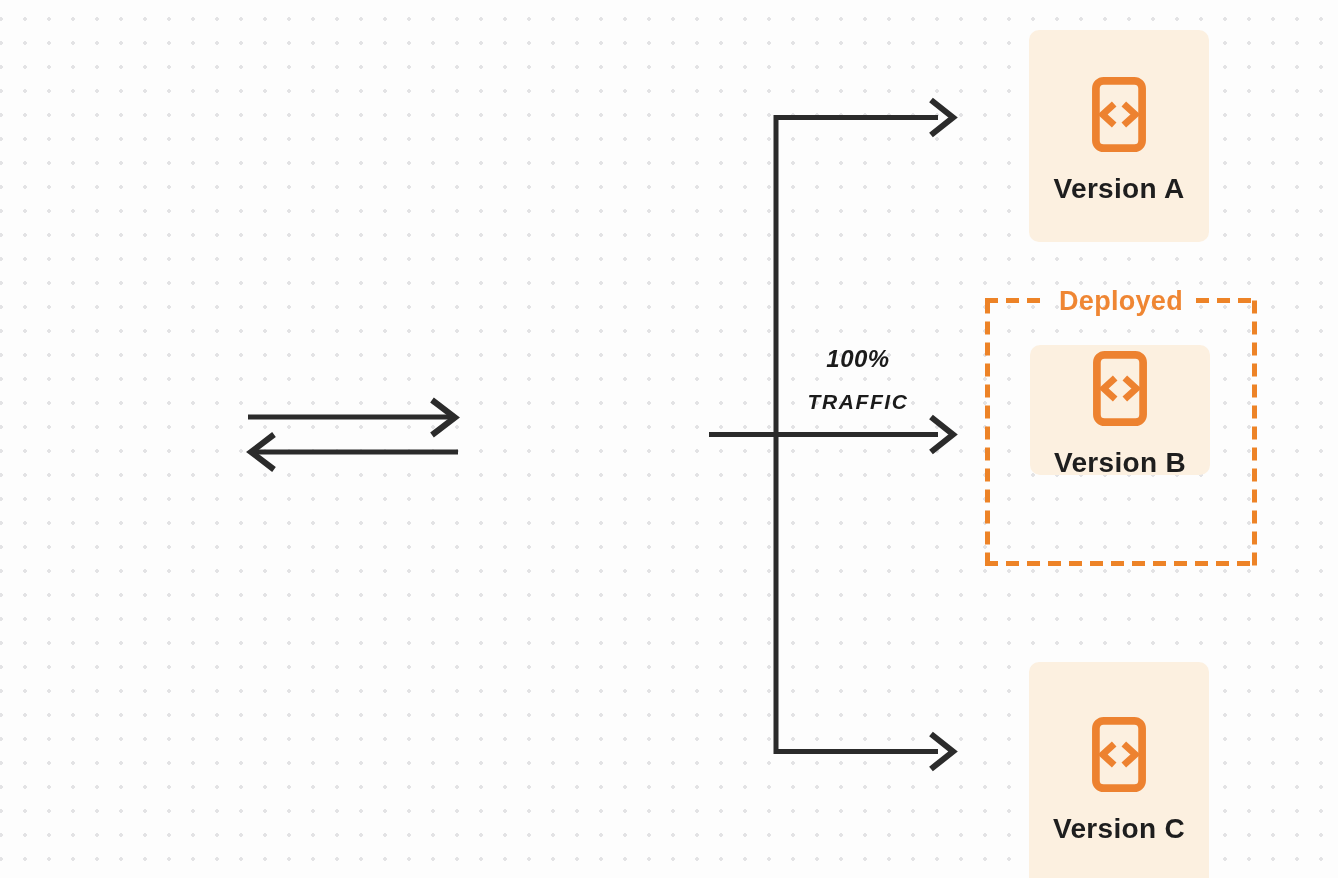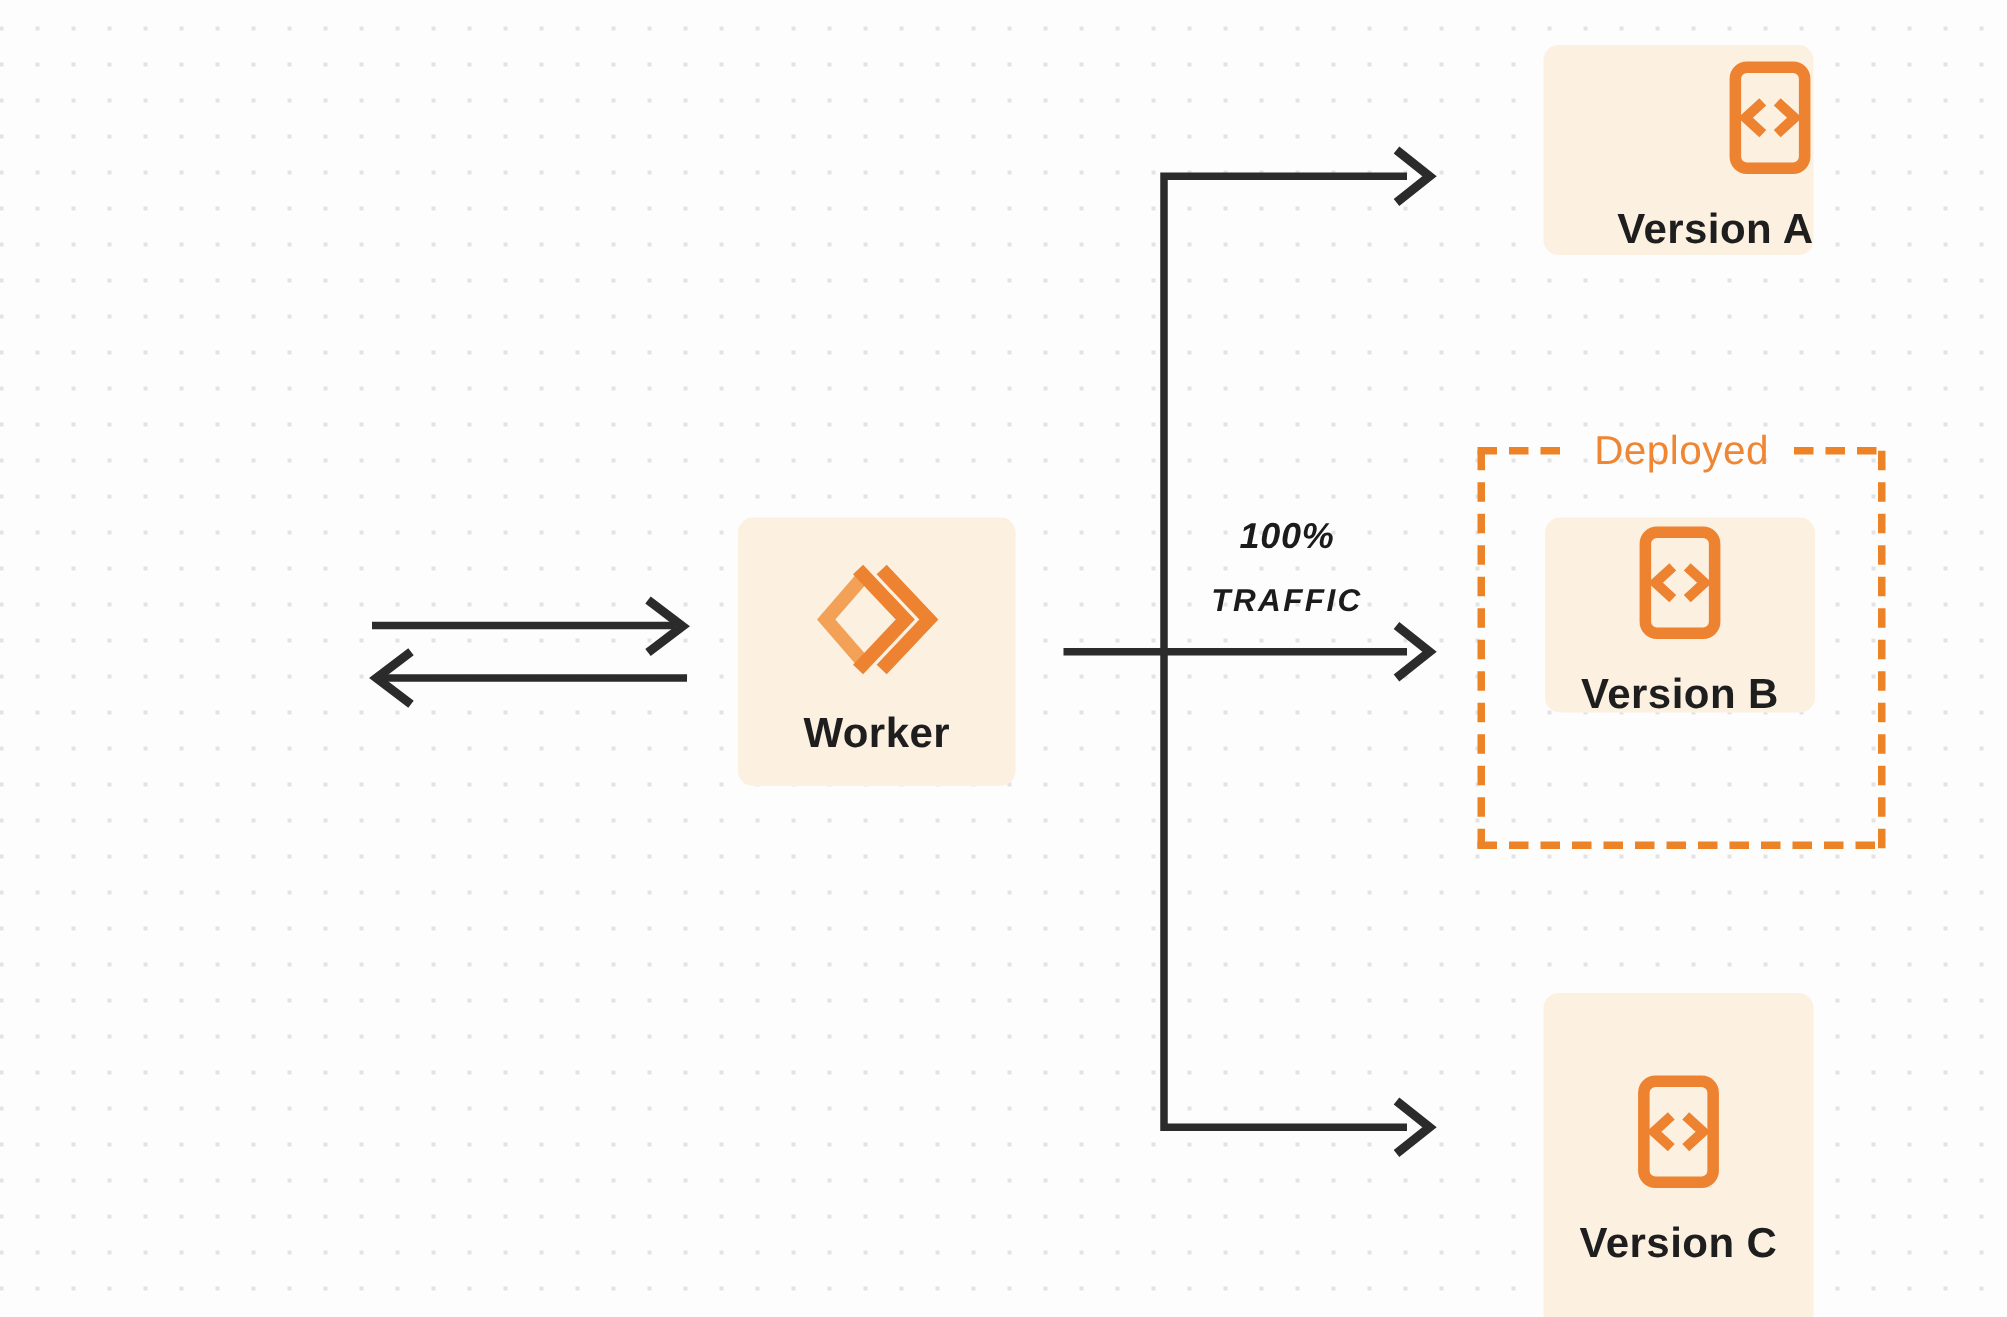--- a/index.html
+++ b/index.html
@@ -45,31 +45,31 @@
 
   .client-node  { left: 30px;  top: 345px; width: 181px; height: 179px; }
 
   .worker-node  { left: 492px; top: 345px; width: 185px; height: 179px; padding-top: 8px; }
   .worker-node .icon-wrap { height: 76px; display: flex; align-items: center; }
   .worker-node .label { margin-top: 24px; }
 
   .version-node { width: 180px; height: 130px; padding-top: 6px; }
   .version-node .icon-wrap { height: 78px; display: flex; align-items: center; }
   .version-node .label { margin-top: 22px; }
-  .version-a-node { left: 1029px; top: 30px;  height: 140px; align-items: flex-end; }
+  .version-a-node { left: 1029px; top: 30px;  height: 212px; }
   .version-b-node { left: 1030px; top: 345px; }
   .version-c-node { left: 1029px; top: 662px; height: 228px; }
 
   .deployed-label {
     position: absolute;
     left: 1121px; top: 301px;
     transform: translate(-50%, -50%);
     z-index: 2;
     font-size: 27px;
-    font-weight: 400;
+    font-weight: 700;
     color: #ef8633;
     letter-spacing: 0.3px;
     white-space: nowrap;
   }
   .traffic-label {
     position: absolute;
     left: 858px; top: 380px;
     transform: translate(-50%, -50%);
     z-index: 2;
     text-align: center;
@@ -116,30 +116,20 @@
     <g stroke="#ed8327" stroke-width="5" stroke-dasharray="13 8">
       <path d="M985 300.5 H1046"></path>
       <path d="M1196 300.5 H1257"></path>
       <path d="M987.5 300.5 V566"></path>
       <path d="M1254.5 300.5 V566"></path>
       <path d="M985 563.5 H1257"></path>
     </g>
   </svg>
 
 
-  <div class="node cream worker-node">
-    <span class="icon-wrap">
-      <svg width="86" height="74" viewBox="0 0 92 80" fill="none">
-        <path d="M35 10 L9 40 L35 70" stroke="#f3a156" stroke-width="10"></path>
-        <path d="M32 4 L66 40 L32 76" stroke="#ed8230" stroke-width="10"></path>
-        <path d="M49 4 L83 40 L49 76" stroke="#ed8230" stroke-width="10"></path>
-      </svg>
-    </span>
-    <span class="label">Worker</span>
-  </div>
 
   <div class="node cream version-node version-a-node">
     <span class="icon-wrap">
       <svg width="58" height="77" viewBox="0 0 60 80" fill="none" stroke="#ed8230">
         <rect x="6" y="5" width="48" height="70" rx="8" stroke-width="8"></rect>
         <path d="M25 29 L13 40 L25 51" stroke-width="7" stroke-linejoin="miter"></path>
         <path d="M35 29 L47 40 L35 51" stroke-width="7" stroke-linejoin="miter"></path>
       </svg>
     </span>
     <span class="label">Version A</span>

